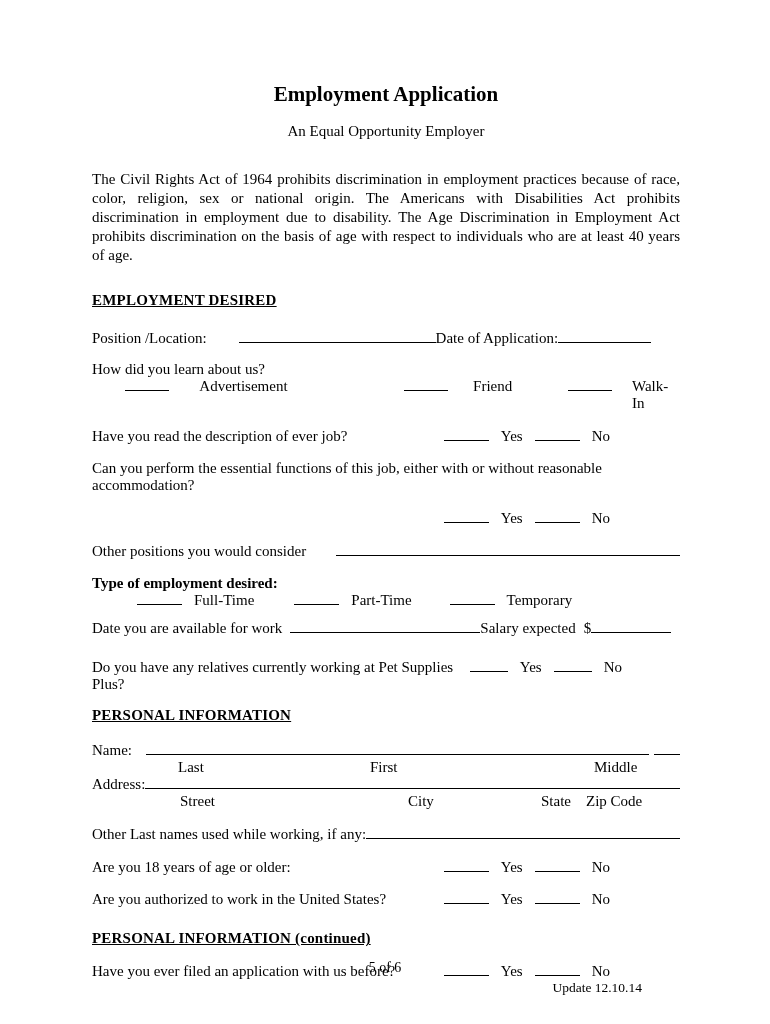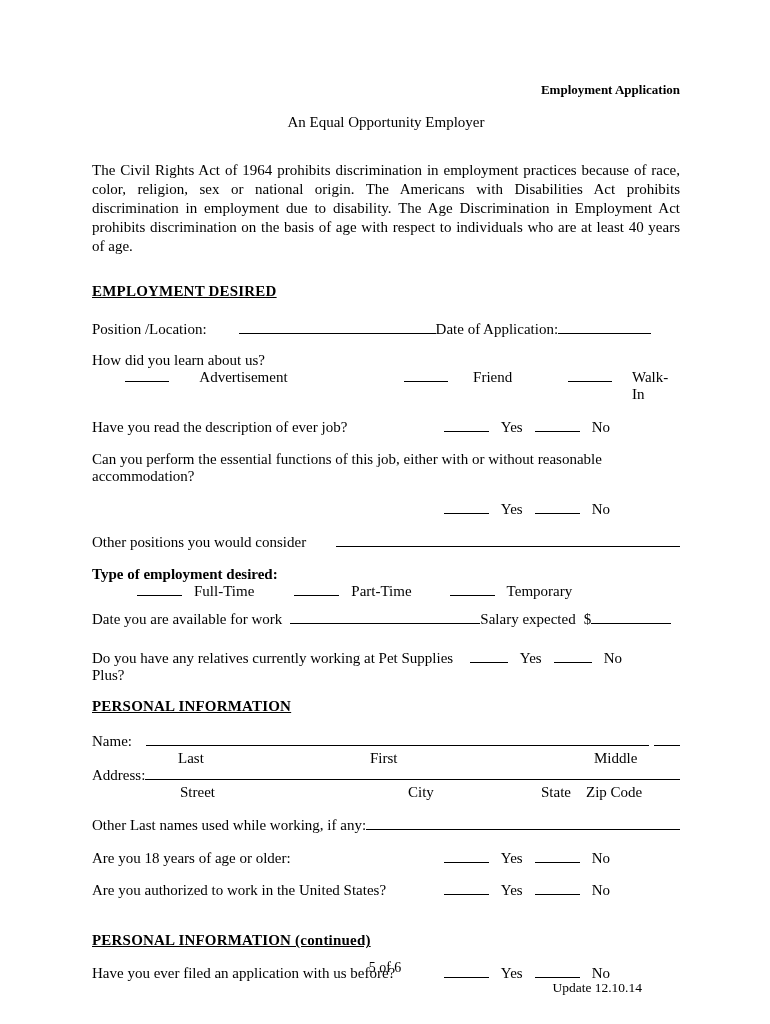--- a/index.html
+++ b/index.html
@@ -10,21 +10,21 @@
     height: 1024px;
     margin: 0 auto;
     background: #ffffff;
     font-family: "Liberation Serif", "DejaVu Serif", serif;
     font-size: 15px;
     color: #000000;
     padding: 82px 90px 0 92px;
     overflow: hidden;
   }
   .center { text-align: center; }
-  .title { font-size: 13px; font-weight: bold; text-align: right; }
+  .title { font-size: 21px; font-weight: bold; }
   .subtitle { margin-top: 16px; font-size: 15px; }
   .intro { margin-top: 30px; text-align: justify; line-height: 1.26; }
   .section-heading {
     font-weight: bold;
     text-decoration: underline;
     letter-spacing: 0.2px;
   }
   .row { display: flex; align-items: baseline; }
   .line {
     display: inline-block;
@@ -169,21 +169,21 @@
   <div class="row" style="margin-top:15px;">
     <span>Are you authorized to work in the United States?</span>
     <span class="yesno" style="margin-left:auto; margin-right:70px;">
       <span class="line w45"></span>
       <span>Yes</span>
       <span class="line w45"></span>
       <span>No</span>
     </span>
   </div>
 
-  <div class="section-heading" style="margin-top:33px;">PERSONAL INFORMATION (continued)</div>
+  <div class="section-heading" style="margin-top:22px;">PERSONAL INFORMATION (continued)</div>
 
   <div class="row" style="margin-top:16px;">
     <span>Have you ever filed an application with us before?</span>
     <span class="yesno" style="margin-left:auto; margin-right:70px;">
       <span class="line w45"></span>
       <span>Yes</span>
       <span class="line w45"></span>
       <span>No</span>
     </span>
   </div>

